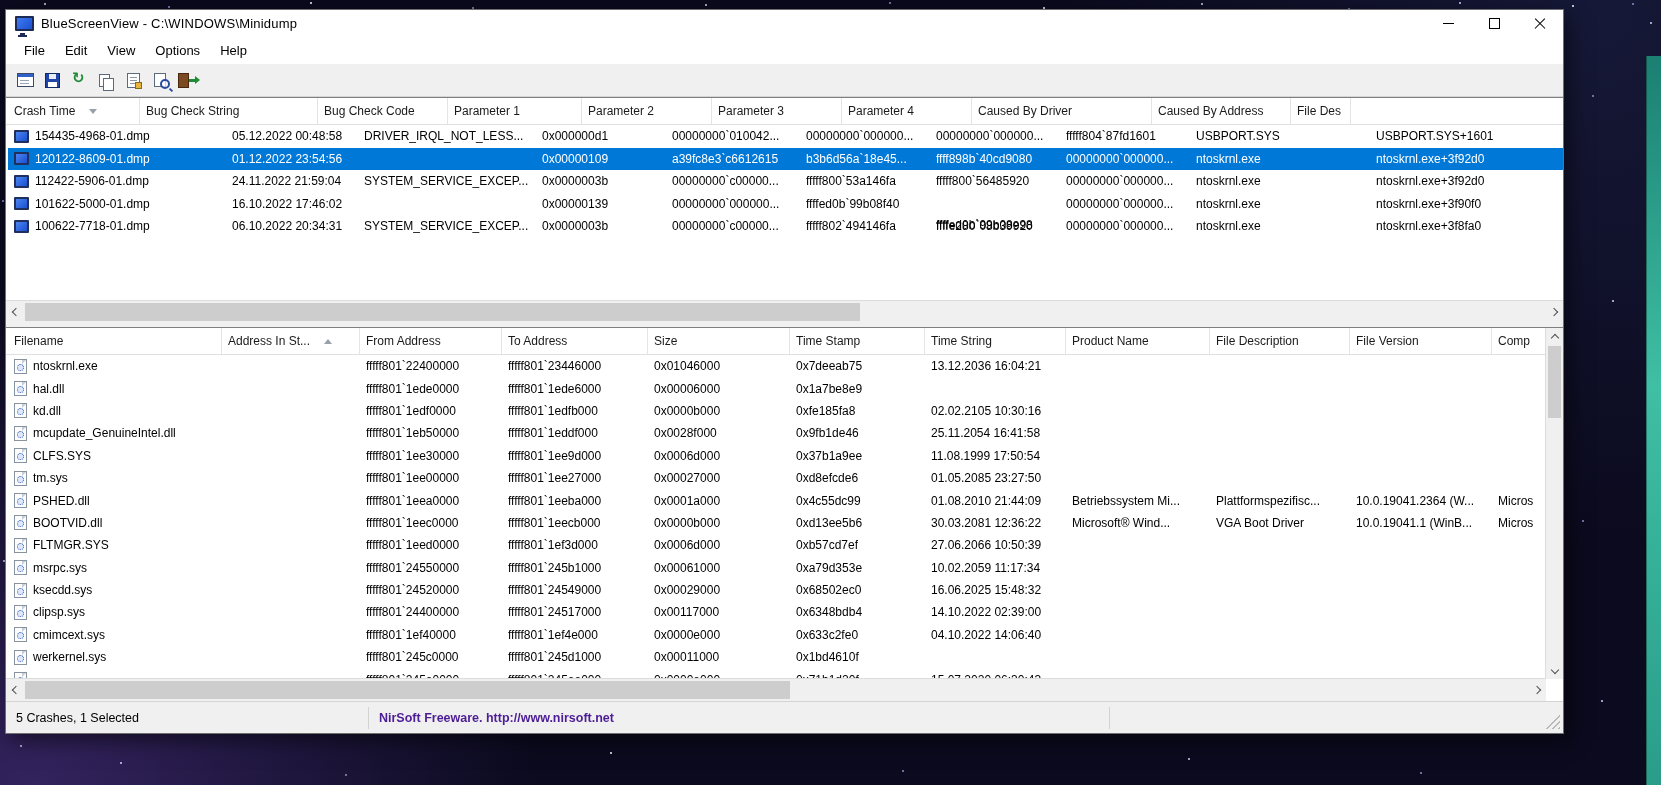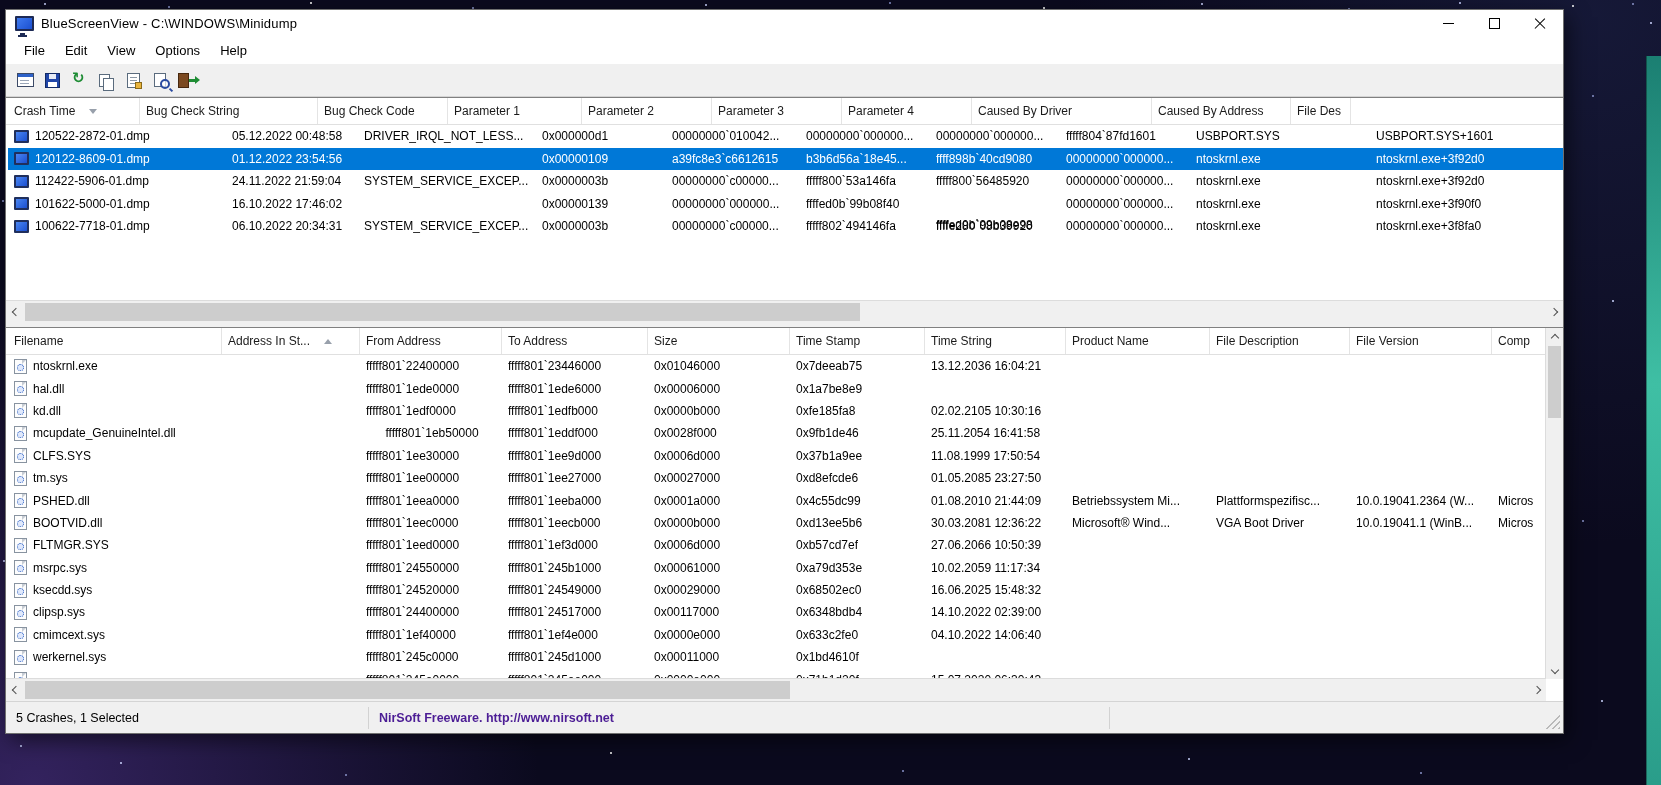--- a/index.html
+++ b/index.html
@@ -222,21 +222,21 @@
             <span class="th-lb">Caused By Address</span>
           </div>
           <div class="th" style="width: 60px;">
             <span class="th-lb">File Des</span>
           </div>
         </div>
       <div class="tbody">
           <div class="tr">
             <div class="td" style="width: 218px;">
               <span class="ic-dump"></span>
-              <span class="cv">120522-2872-01.dmp</span>
+              <span class="cv">154435-4968-01.dmp</span>
             </div>
             <div class="td" style="width: 132px;">
               <span class="cv">05.12.2022 00:48:58</span>
             </div>
             <div class="td" style="width: 178px;">
               <span class="cv">DRIVER_IRQL_NOT_LESS...</span>
             </div>
             <div class="td" style="width: 130px;">
               <span class="cv">0x000000d1</span>
             </div>
@@ -567,21 +567,21 @@
             </div>
           </div>
           <div class="tr">
             <div class="td" style="width: 214px;">
               <span class="ic-file"></span>
               <span class="cv">mcupdate_GenuineIntel.dll</span>
             </div>
             <div class="td" style="width: 138px;">
               <span class="cv"></span>
             </div>
-            <div class="td" style="width: 142px; justify-content: center;">
+            <div class="td" style="width: 142px;">
               <span class="cv">fffff801`1eb50000</span>
             </div>
             <div class="td" style="width: 146px;">
               <span class="cv">fffff801`1eddf000</span>
             </div>
             <div class="td" style="width: 142px;">
               <span class="cv">0x0028f000</span>
             </div>
             <div class="td" style="width: 135px;">
               <span class="cv">0x9fb1de46</span>

